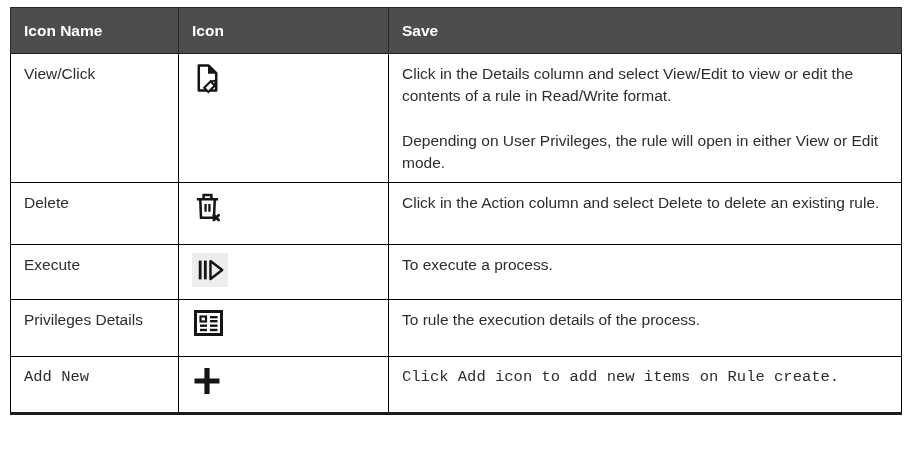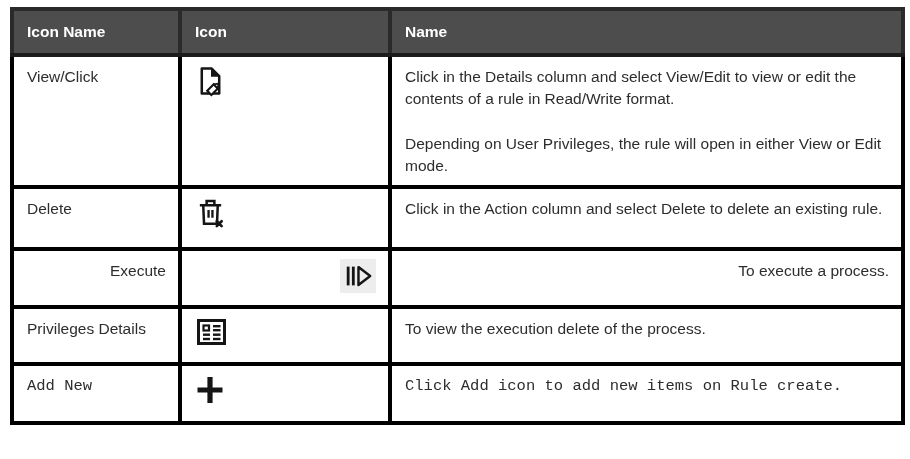--- a/index.html
+++ b/index.html
@@ -20,21 +20,21 @@
     table-layout: fixed;
     width: 891px;
     border: 1px solid #1c1c1c;
     border-bottom: 3px solid #1c1c1c;
   }
   col.c-name { width: 168px; }
   col.c-icon { width: 210px; }
   col.c-uses { width: 513px; }
 
   th, td {
-    border: 4px solid #000000;
+    border: 1px solid #000000;
     vertical-align: top;
     box-sizing: border-box;
   }
   thead th {
     background: #4d4d4d;
     color: #ffffff;
     font-size: 15.5px;
     font-weight: bold;
     text-align: left;
     height: 46px;
@@ -49,21 +49,21 @@
     padding: 9px 12px 8px 13px;
     line-height: 22px;
   }
   td.icon-cell { padding-top: 8px; }
   td p { margin: 0 0 0 0; }
   td p + p { margin-top: 23px; }
 
   tr.r-view-edit        { height: 115px; }
   tr.r-copy             { height: 55px; }
   tr.r-delete           { height: 62px; }
-  tr.r-execute          { height: 52px; text-align: right; }
+  tr.r-execute          { height: 52px; }
   tr.r-exec-details     { height: 57px; }
   tr.r-add-new          { height: 52px; font-family: Liberation Mono, monospace; }
 
   .icon-box {
     display: inline-block;
     vertical-align: top;
   }
   .exec-bg {
     background: #ededed;
     display: inline-block;
@@ -78,21 +78,21 @@
   <table class="icon-table">
     <colgroup>
       <col class="c-name">
         <col class="c-icon">
         <col class="c-uses">
     </colgroup>
     <thead>
       <tr>
         <th>Icon Name</th>
         <th>Icon</th>
-        <th>Name</th>
+        <th>Save</th>
       </tr>
     </thead>
     <tbody>
 
       <tr class="r-view-edit">
         <td>View/Click</td>
         <td class="icon-cell">
           <span class="icon-box">
             <svg width="31" height="33" viewBox="0 0 32 33">
               <path d="M7 3 H17 L25 11 V29 H7 Z" fill="none" stroke="#151515" stroke-width="2.6" stroke-linejoin="round"></path>
@@ -155,21 +155,21 @@
               <rect x="18" y="8" width="7.5" height="2.4" fill="#151515"></rect>
               <rect x="18" y="12" width="7.5" height="2.4" fill="#151515"></rect>
               <rect x="8" y="16.5" width="7" height="2.4" fill="#151515"></rect>
               <rect x="18" y="16.5" width="7.5" height="2.4" fill="#151515"></rect>
               <rect x="8" y="20.8" width="7" height="2.4" fill="#151515"></rect>
               <rect x="18" y="20.8" width="7.5" height="2.4" fill="#151515"></rect>
             </svg>
           </span>
         </td>
         <td>
-          <p>To view the execution delete of the process.</p>
+          <p>To rule the execution details of the process.</p>
         </td>
       </tr>
 
       <tr class="r-add-new">
         <td>Add New</td>
         <td class="icon-cell">
           <span class="icon-box">
             <svg width="30" height="32" viewBox="0 0 30 32">
               <path d="M15 3 V29 M2.5 16 H27.5" stroke="#151515" stroke-width="5.2"></path>
             </svg>

